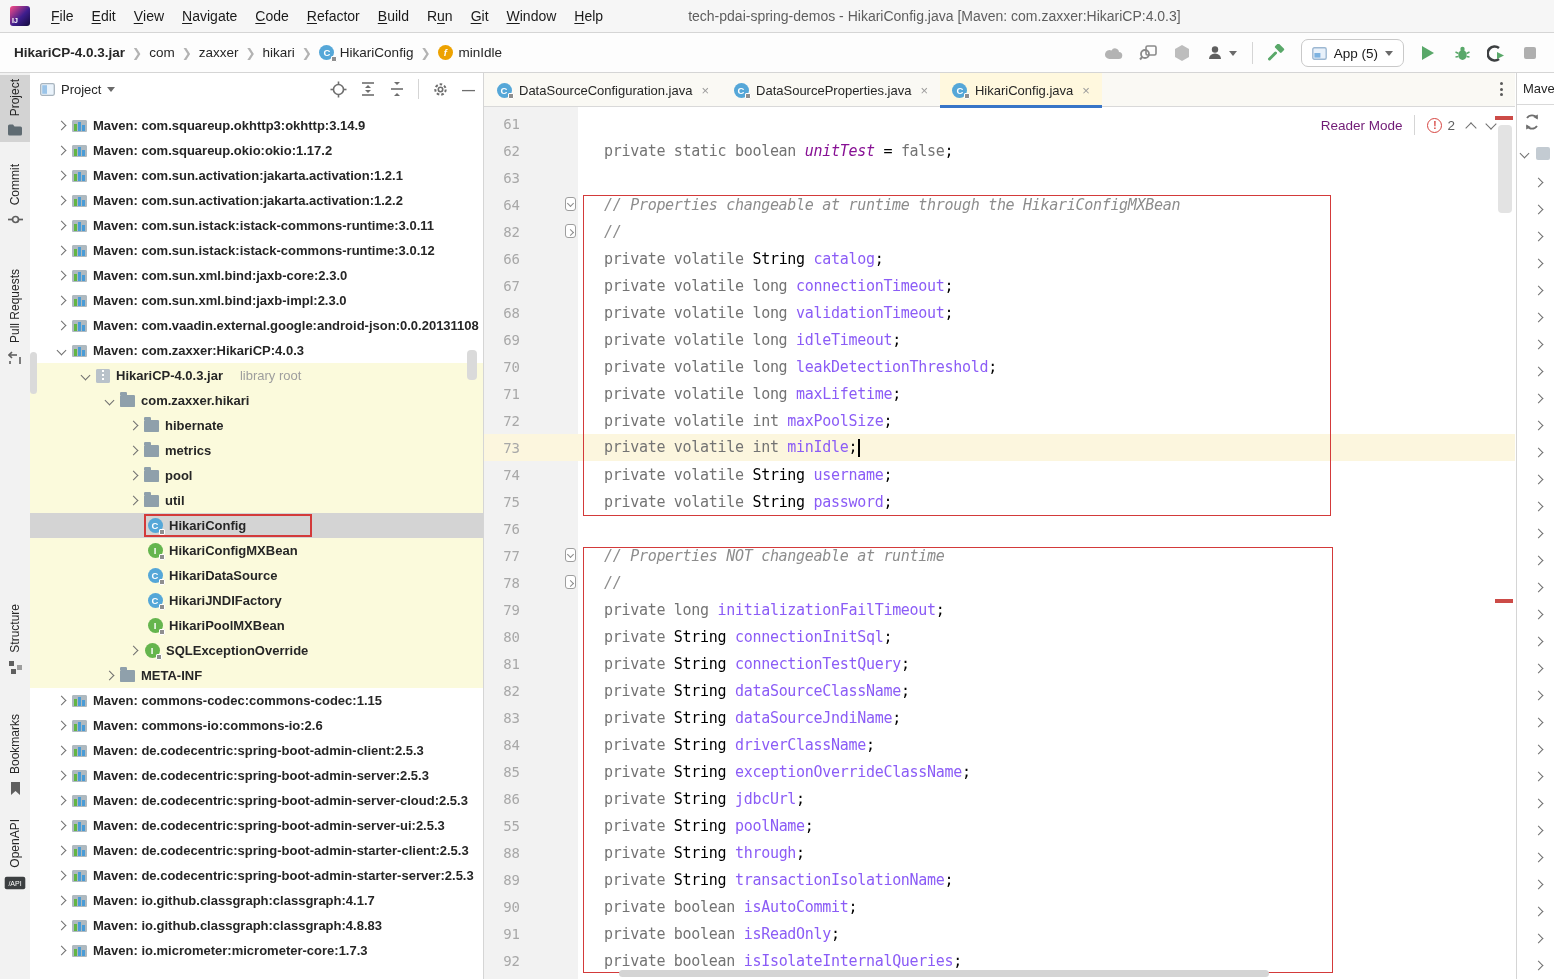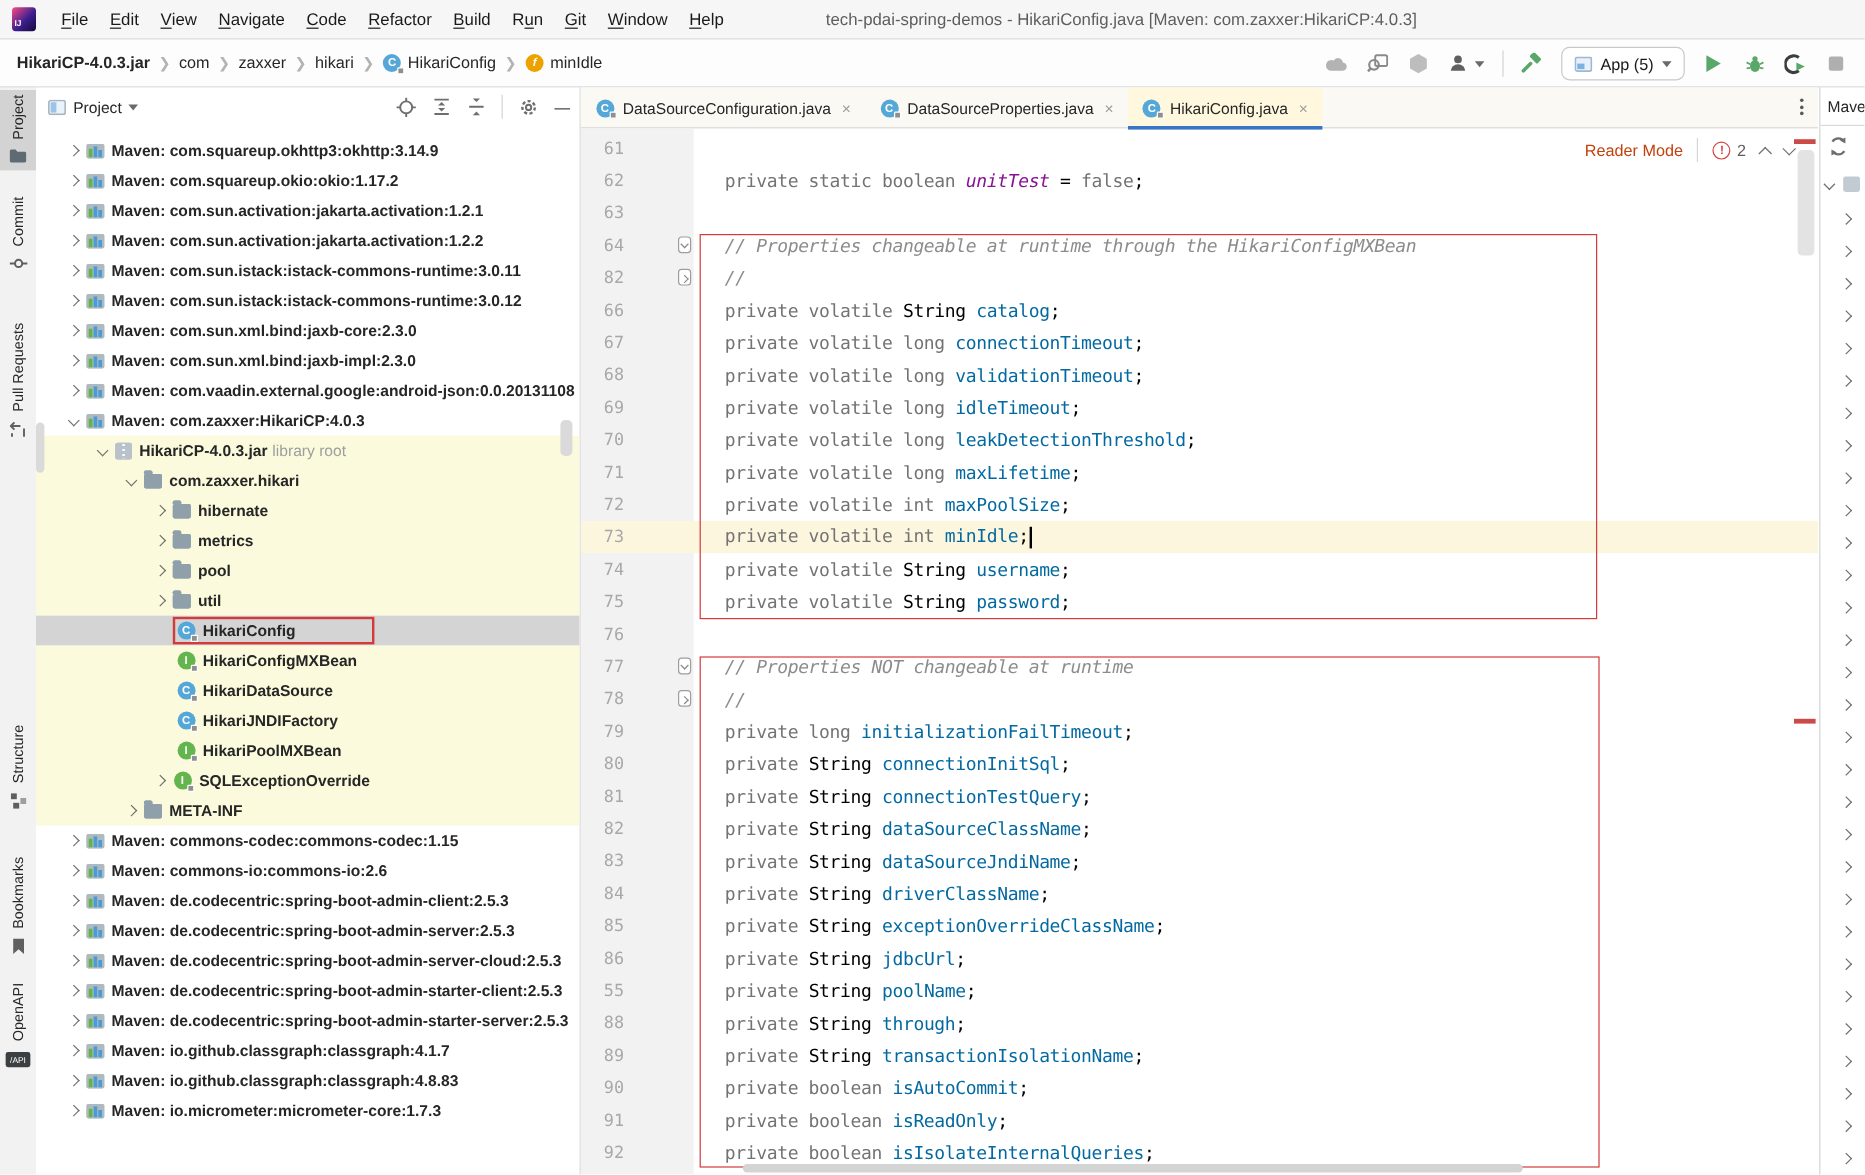--- a/index.html
+++ b/index.html
@@ -45,21 +45,21 @@
   .proj { position:absolute; left:30px; top:73px; width:454px; height:906px; background:#fff;
           border-right:1px solid #D5D5D5; overflow:hidden; }
   .proj-header { position:absolute; left:0; top:0; width:100%; height:32px; display:flex; align-items:center; padding-left:10px; gap:6px; }
   .proj-title { font-size:13px; color:#262626; }
   .proj-head-icons { position:absolute; right:8px; top:0; height:32px; display:flex; align-items:center; gap:13px; }
   .tree { position:absolute; left:0; top:40px; width:100%; }
   .tree-row { position:relative; height:25px; display:flex; align-items:center; white-space:nowrap; overflow:hidden; width:100%; }
   .tree-row.hl { background:#FBFADC; }
   .tree-row.sel { background:#D4D4D4; }
   .tree-label { font-size:13px; color:#262626; margin-left:6px;font-weight:bold; }
-  .tree-suffix { font-size:13px; color:#9E9E9E; margin-left:4px; }
+  .tree-suffix { font-size:13px; color:#9E9E9E; margin-left:17px; }
   .chev { width:7px; height:7px; border-right:1.4px solid #6F6F6F; border-bottom:1.4px solid #6F6F6F; display:inline-block; flex:none; }
   .chev.c { transform:rotate(-45deg); }
   .chev.e { transform:rotate(45deg); }
   .sel-box { position:absolute; border:2px solid #D33A3A; pointer-events:none; }
   .scroll-thumb { position:absolute; background:#DADADA; border-radius:4px; }
 
   
   .ti { width:16px; height:16px; flex:none; position:relative; display:inline-flex; align-items:center; justify-content:center; }
   .ic-circle { width:15px; height:15px; border-radius:50%; color:#fff; font-size:9.5px; font-weight:bold;
                display:flex; align-items:center; justify-content:center; font-family:"Liberation Sans",sans-serif; }
@@ -94,30 +94,30 @@
   .code-row.cur { background:#FCF6DE; }
   .ln { width:36px; text-align:right; font-family:"DejaVu Sans Mono", monospace; font-size:14px; color:#A8A8A8; flex:none; }
   .foldcol { width:84px; flex:none; position:relative; height:100%; }
   .fold-mark { position:absolute; left:45px; top:6px; width:11px; height:14px; background:#fff; border:1px solid #9E9E9E; border-radius:3px;
                display:flex; align-items:center; justify-content:center; }
   .fold-mark i { width:5px; height:5px; border-right:1.2px solid #8a8a8a; border-bottom:1.2px solid #8a8a8a; }
   .fold-mark.top i { transform:rotate(45deg); margin-top:-2px; }
   .fold-mark.bot i { transform:rotate(45deg) scaleY(-1); margin-bottom:-2px; }
   .code-text { font-family:"DejaVu Sans Mono", monospace; font-size:15px; white-space:pre; letter-spacing:-0.3px; }
   .tok-kw { color:#737373; }
-  .tok-fd { color:#0369a1; }
+  .tok-fd { color:#8b5cf6; }
   .tok-sf { color:#871094; font-style:italic; }
   .tok-cm { color:#8C8C8C; font-style:italic; }
   .tok-ty { color:#000; }
   .tok-pl { color:#000; }
   .caret { display:inline-block; width:1.5px; height:18px; background:#000; vertical-align:middle; margin-left:1px; }
   .ann-box { position:absolute; border:1.5px solid #D33A3A; pointer-events:none; }
 
   .inspect { position:absolute; right:20px; top:8px; display:flex; align-items:center; gap:12px; }
-  .reader-mode { color:#c2410c; font-size:13.5px; }
+  .reader-mode { color:#701a75; font-size:13.5px; }
   .insp-div { width:1px; height:20px; background:#D5D5D5; }
   .err-badge { display:flex; align-items:center; gap:5px; }
   .err-circ { width:15px; height:15px; border-radius:50%; border:1.6px solid #D64541; color:#D64541;
               font-size:10px; font-weight:bold; display:flex; align-items:center; justify-content:center; }
   .err-num { color:#5E5E5E; font-size:13.5px; }
   .mini-chev { width:8px; height:8px; border-right:1.6px solid #6F6F6F; border-bottom:1.6px solid #6F6F6F; }
   .mini-chev.up { transform:rotate(-135deg); margin-top:5px; }
   .mini-chev.dn { transform:rotate(45deg); margin-top:-2px; }
 
   .stripe-mark { position:absolute; background:#CC4B47; width:18px; height:4px; right:2px; }
@@ -647,20 +647,32 @@
         <div class="tree-row">
           <span style="display: inline-block; flex: 0 0 auto; width: 28px;"></span>
           <span class="chev c" style="margin: 0px 7px 0px 0px;"></span>
           <span class="ti ic-lib">
             <span class="ic-lib">
               <i class="b1"></i>
               <i class="b2"></i>
               <i class="b3"></i>
             </span>
           </span>
+          <span class="tree-label">Maven: de.codecentric:spring-boot-admin-server-ui:2.5.3</span>
+        </div>
+        <div class="tree-row">
+          <span style="display: inline-block; flex: 0 0 auto; width: 28px;"></span>
+          <span class="chev c" style="margin: 0px 7px 0px 0px;"></span>
+          <span class="ti ic-lib">
+            <span class="ic-lib">
+              <i class="b1"></i>
+              <i class="b2"></i>
+              <i class="b3"></i>
+            </span>
+          </span>
           <span class="tree-label">Maven: de.codecentric:spring-boot-admin-starter-client:2.5.3</span>
         </div>
         <div class="tree-row">
           <span style="display: inline-block; flex: 0 0 auto; width: 28px;"></span>
           <span class="chev c" style="margin: 0px 7px 0px 0px;"></span>
           <span class="ti ic-lib">
             <span class="ic-lib">
               <i class="b1"></i>
               <i class="b2"></i>
               <i class="b3"></i>

